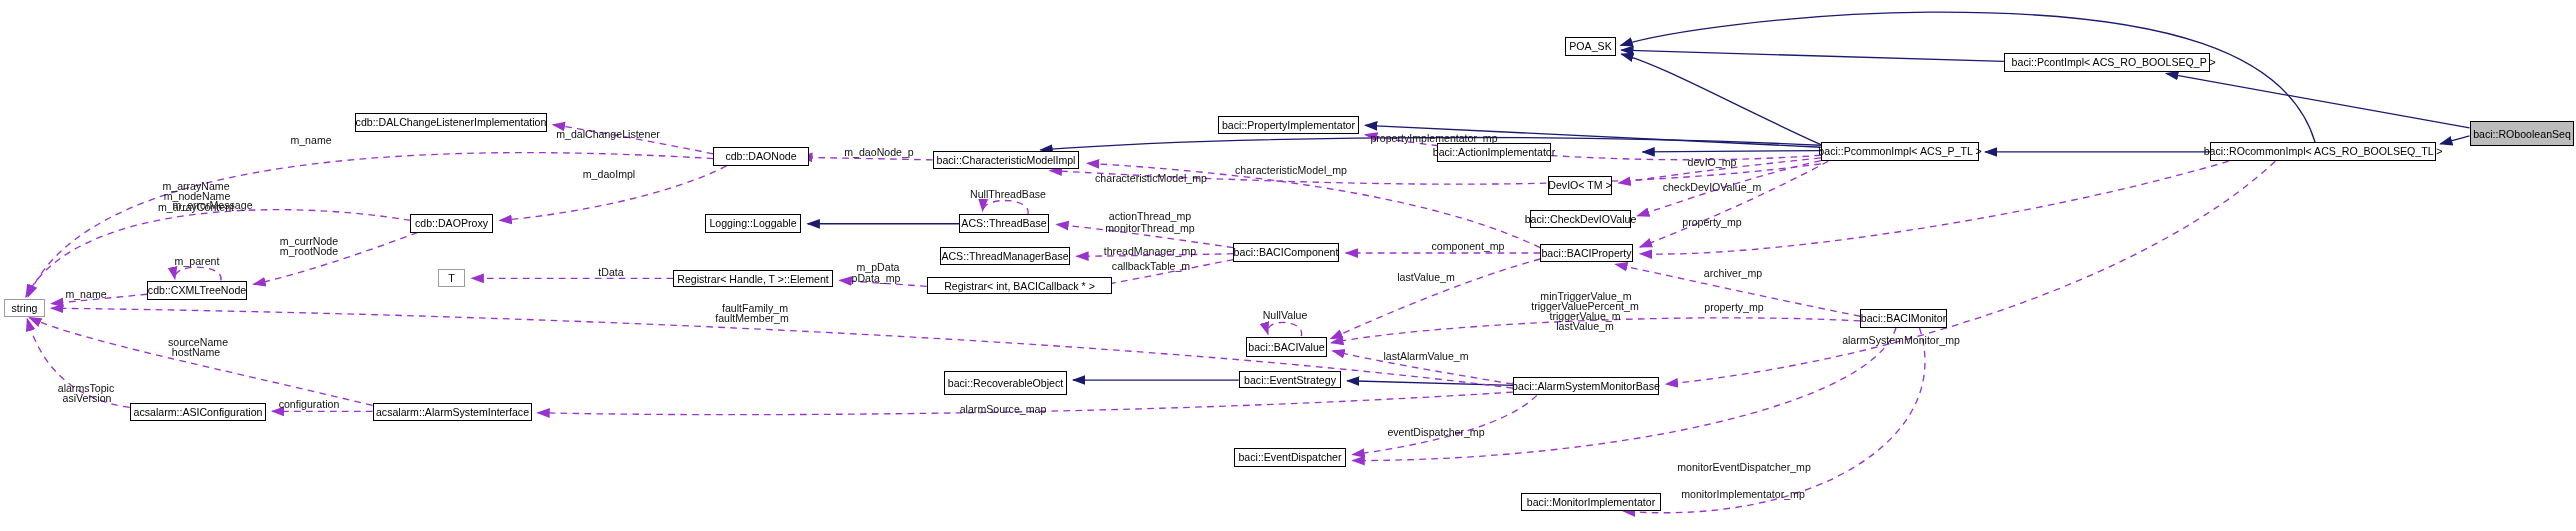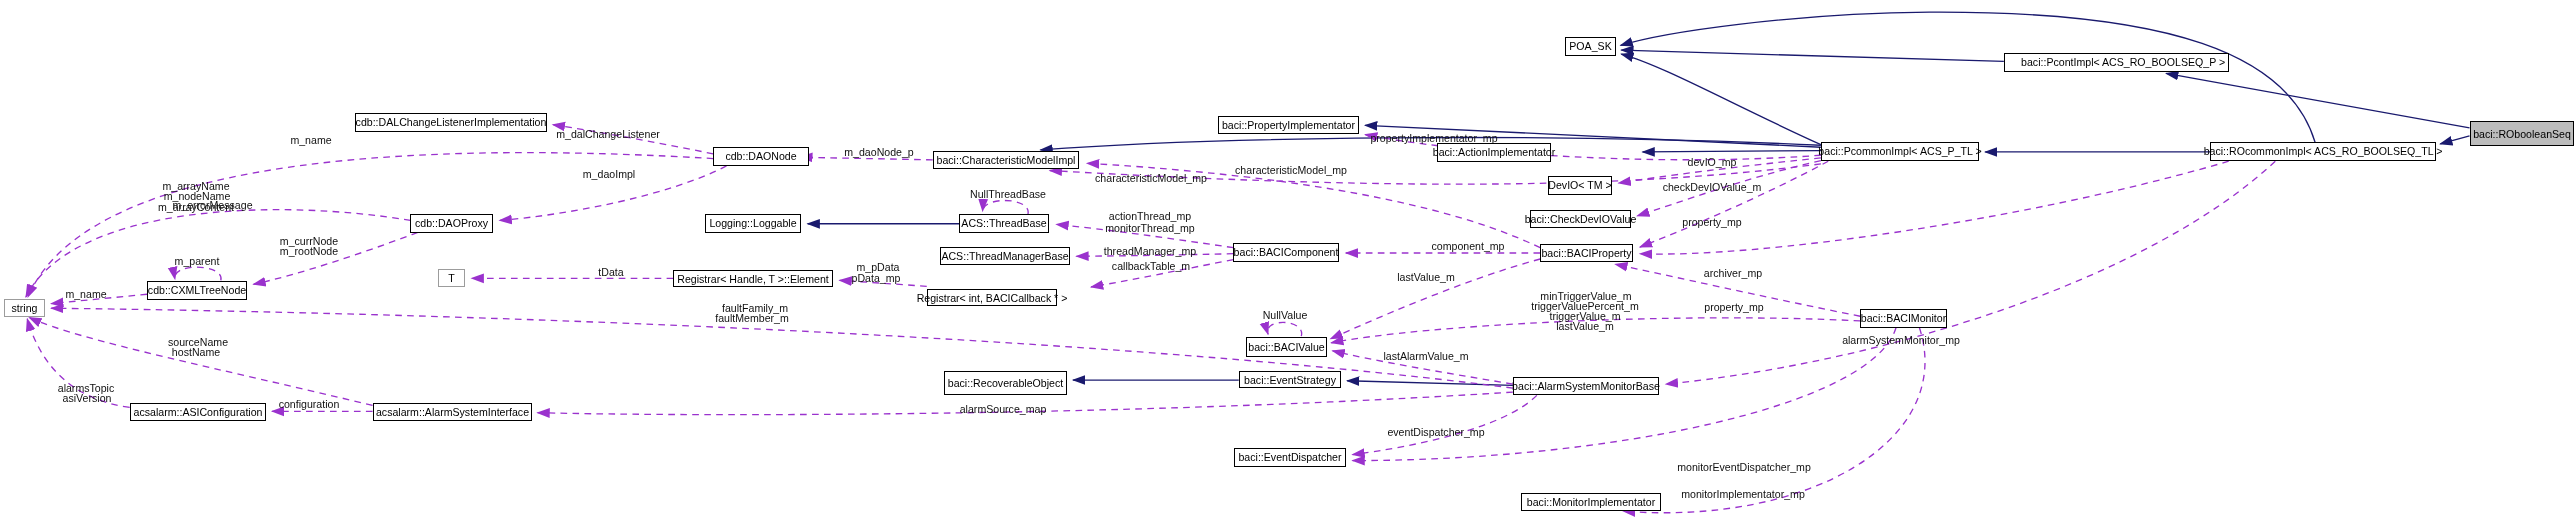--- a/index.html
+++ b/index.html
@@ -76,41 +76,41 @@
         <path d="M1393,430 L1262,421" class="edge member" marker-end="url(#arrP)"></path>
         <path d="M1012,418 L709,418" class="edge member" marker-end="url(#arrP)"></path>
         <path d="M1545,322 C1552,296 1478,294 1477,317" class="edge member" marker-end="url(#arrP)"></path>
         <path d="M2310,594 C2260,644 2120,672 2033,683" class="edge member" marker-end="url(#arrP)"></path>
         <path d="M2850,492 C2815,610 2420,692 2033,692" class="edge member" marker-end="url(#arrP)"></path>
         <path d="M2885,492 C2940,660 2720,790 2440,768" class="edge member" marker-end="url(#arrP)"></path>
       </g>
   </svg>
   <div id="nodes">
       <div class="node" style="left: 1565px; top: 37px; width: 51px; height: 18.6px;">POA_SK</div>
-      <div class="node" style="left: 2004px; top: 53px; width: 225px; height: 18.6px; padding-left: 16px;">baci::PcontImpl&lt; ACS_RO_BOOLSEQ_P &gt;</div>
+      <div class="node" style="left: 2004px; top: 53px; width: 206px; height: 18.6px; padding-left: 16px;">baci::PcontImpl&lt; ACS_RO_BOOLSEQ_P &gt;</div>
       <div class="node main" style="left: 2470px; top: 121px; width: 104px; height: 25px;">baci::RObooleanSeq</div>
       <div class="node" style="left: 355px; top: 113px; width: 192px; height: 18.6px;">cdb::DALChangeListenerImplementation</div>
       <div class="node" style="left: 1218px; top: 116px; width: 141px; height: 18px;">baci::PropertyImplementator</div>
       <div class="node" style="left: 1821px; top: 142px; width: 158px; height: 18.6px;">baci::PcommonImpl&lt; ACS_P_TL &gt;</div>
       <div class="node" style="left: 2210px; top: 142px; width: 226px; height: 18.6px;">baci::ROcommonImpl&lt; ACS_RO_BOOLSEQ_TL &gt;</div>
       <div class="node" style="left: 713px; top: 147px; width: 96px; height: 18.6px;">cdb::DAONode</div>
       <div class="node" style="left: 933px; top: 151px; width: 146px; height: 18px;">baci::CharacteristicModelImpl</div>
       <div class="node" style="left: 1437px; top: 143px; width: 114px; height: 18.6px;">baci::ActionImplementator</div>
       <div class="node" style="left: 1548px; top: 176px; width: 64px; height: 18.6px;">DevIO&lt; TM &gt;</div>
       <div class="node" style="left: 1530px; top: 210px; width: 101px; height: 18px;">baci::CheckDevIOValue</div>
       <div class="node" style="left: 410px; top: 214px; width: 83px; height: 18.6px;">cdb::DAOProxy</div>
       <div class="node" style="left: 705px; top: 214px; width: 96px; height: 18.6px;">Logging::Loggable</div>
       <div class="node" style="left: 959px; top: 214px; width: 90px; height: 18.6px;">ACS::ThreadBase</div>
       <div class="node" style="left: 940px; top: 247px; width: 130px; height: 18px;">ACS::ThreadManagerBase</div>
       <div class="node" style="left: 1233px; top: 243px; width: 106px; height: 18.6px;">baci::BACIComponent</div>
       <div class="node" style="left: 1540px; top: 244px; width: 93px; height: 18px;">baci::BACIProperty</div>
       <div class="node" style="left: 147px; top: 281px; width: 100px; height: 18.6px;">cdb::CXMLTreeNode</div>
       <div class="node ext" style="left: 438px; top: 269px; width: 27px; height: 18px;">T</div>
       <div class="node" style="left: 673px; top: 270px; width: 160px; height: 17.3px;">Registrar&lt; Handle, T &gt;::Element</div>
-      <div class="node" style="left: 927px; top: 289px; width: 130px; height: 17.3px;">Registrar&lt; int, BACICallback * &gt;</div>
+      <div class="node" style="left: 927px; top: 277px; width: 185px; height: 17.3px;">Registrar&lt; int, BACICallback * &gt;</div>
       <div class="node ext" style="left: 4px; top: 299px; width: 41px; height: 18px;">string</div>
       <div class="node" style="left: 1246px; top: 337px; width: 81px; height: 20px;">baci::BACIValue</div>
       <div class="node" style="left: 1860px; top: 309px; width: 87px; height: 18.6px;">baci::BACIMonitor</div>
       <div class="node" style="left: 944px; top: 371px; width: 123px; height: 24px;">baci::RecoverableObject</div>
       <div class="node" style="left: 1239px; top: 371px; width: 102px; height: 17.3px;">baci::EventStrategy</div>
       <div class="node" style="left: 1513px; top: 377px; width: 146px; height: 18px;">baci::AlarmSystemMonitorBase</div>
       <div class="node" style="left: 130px; top: 403px; width: 136px; height: 18px;">acsalarm::ASIConfiguration</div>
       <div class="node" style="left: 373px; top: 403px; width: 159px; height: 18px;">acsalarm::AlarmSystemInterface</div>
       <div class="node" style="left: 1234px; top: 448px; width: 112px; height: 18.6px;">baci::EventDispatcher</div>
       <div class="node" style="left: 1521px; top: 493px; width: 140px; height: 18px;">baci::MonitorImplementator</div>

